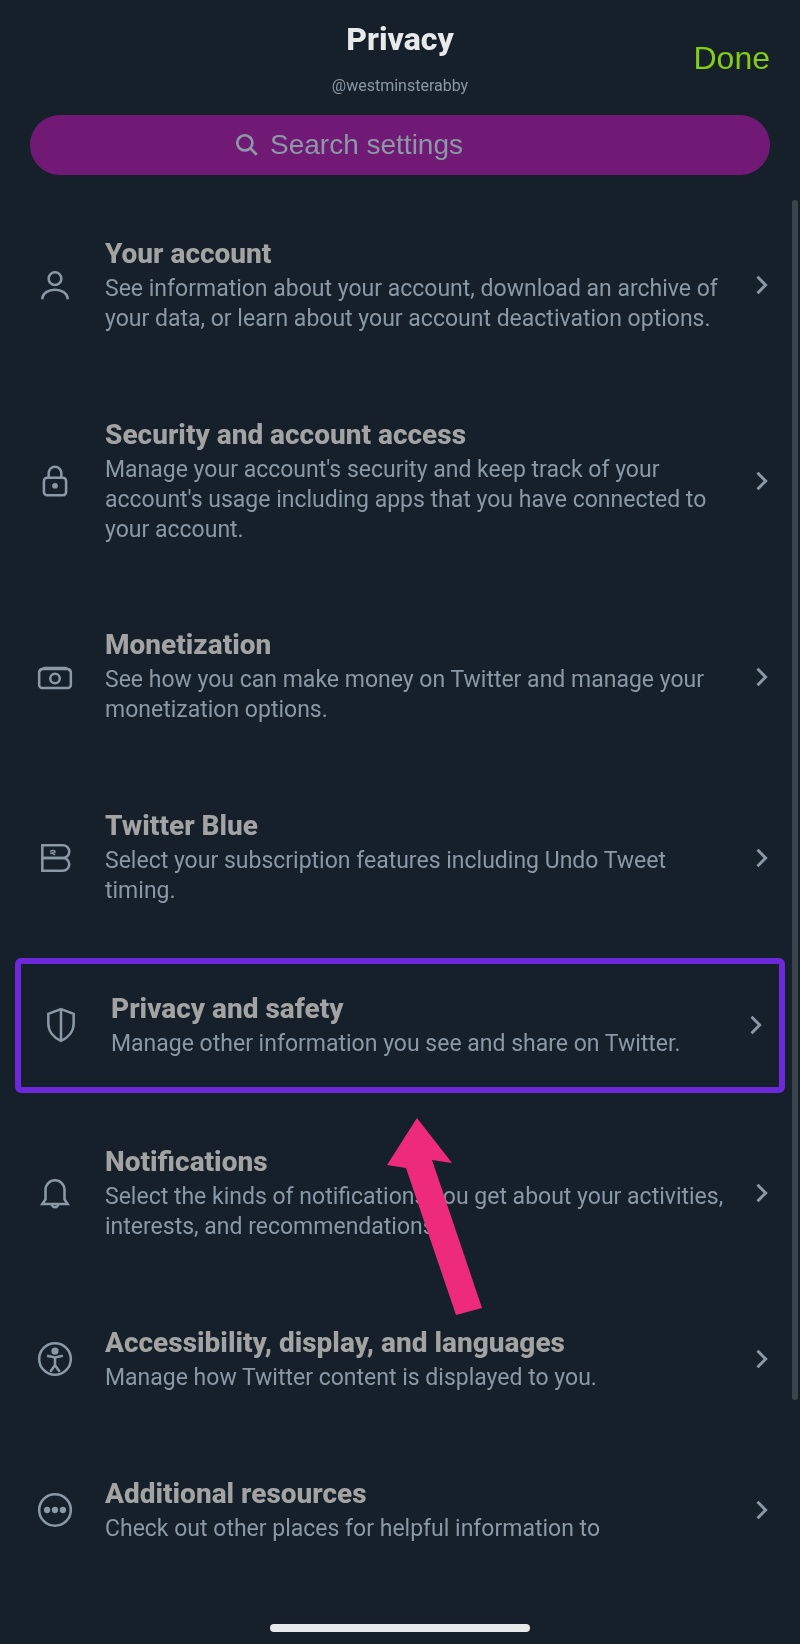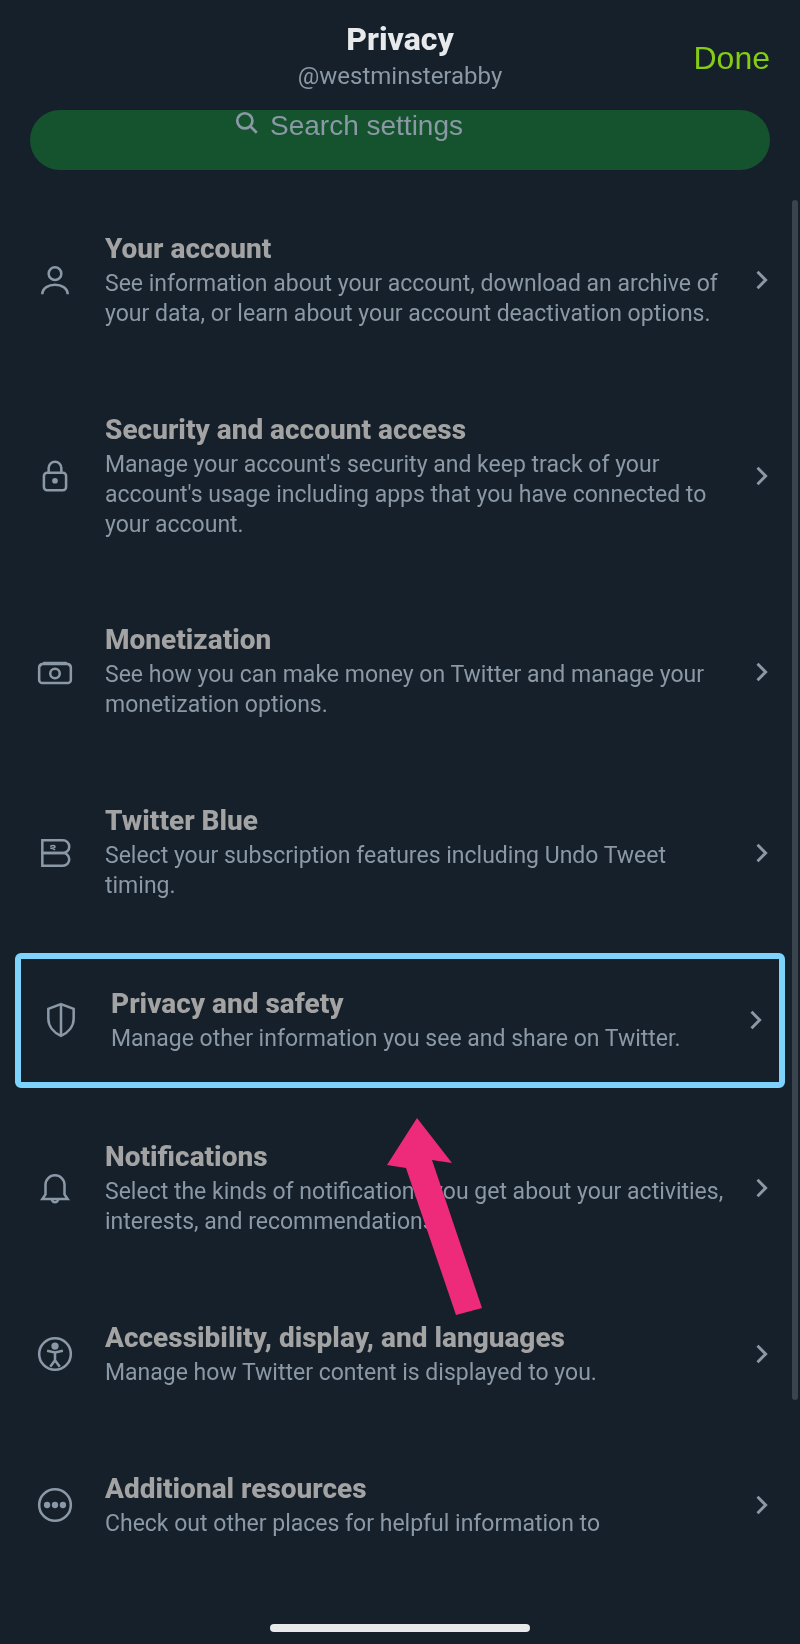--- a/index.html
+++ b/index.html
@@ -19,45 +19,45 @@
     justify-content: center;
     position: relative;
   }
   .header-center { text-align: center; }
   .title {
     font-size: 32px;
     font-weight: 800;
     color: #e7e9ea;
   }
   .handle {
-    font-size: 24px;
+    font-size: 16px;
     color: #8b98a5;
-    margin-top: 4px;
+    margin-top: 18px;
   }
   .done-btn {
     position: absolute;
     right: 30px;
     top: 40px;
     font-size: 32px;
     font-weight: 400;
     color: #84cc16;
     background: none;
     border: none;
     cursor: pointer;
   }
   .search-wrap {
     padding: 10px 30px 20px 30px;
   }
   .search {
     width: 100%;
     height: 60px;
     border-radius: 30px;
-    background: #14532d;
+    background: #701a75;
     display: flex;
-    align-items: flex-start;
+    align-items: center;
     justify-content: center;
     gap: 10px;
   }
   .search input {
     background: transparent;
     border: none;
     outline: none;
     color: #8b98a5;
     font-size: 28px;
     width: auto;
@@ -75,21 +75,21 @@
   }
   .row {
     display: flex;
     align-items: center;
     padding: 42px 10px 42px 10px;
     cursor: pointer;
     position: relative;
     border-radius: 6px;
   }
   .row.highlight {
-    border: 6px solid #7dd3fc;
+    border: 6px solid #6d28d9;
     padding: 28px 10px 28px 10px;
     margin-top: 10px;
     margin-bottom: 10px;
   }
   .row-icon {
     width: 48px;
     flex: 0 0 48px;
     display: flex;
     align-items: center;
     justify-content: center;

